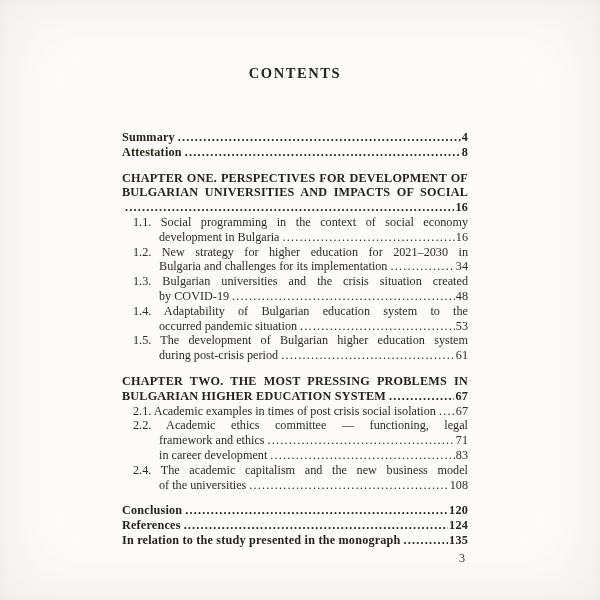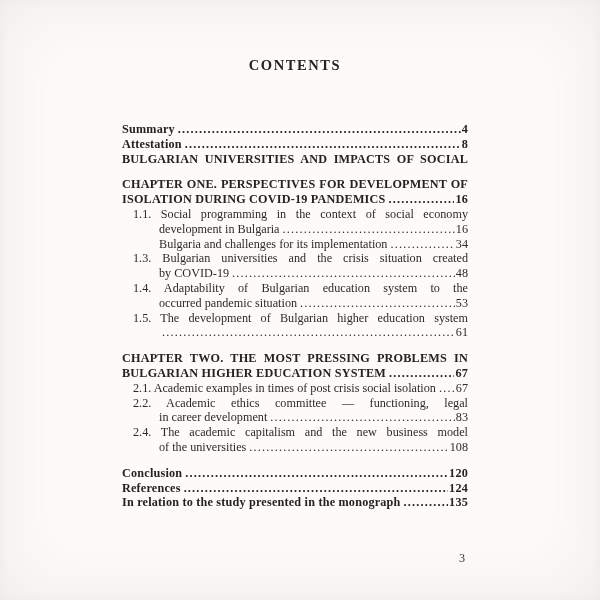--- a/index.html
+++ b/index.html
@@ -14,21 +14,21 @@
     background:var(--paper);
   }
   .paper::after {
     content:""; position:absolute; inset:0; pointer-events:none;
     box-shadow: inset 0 0 70px rgba(80,70,55,0.08), inset 0 0 12px rgba(0,0,0,0.03);
   }
   .content {
     position:absolute; left:122px; top:57px; width:346px; color:var(--ink);
   }
   .doc-title {
-    margin:0 0 30px 0; text-align:center;
+    margin:8px 0 30px 0; text-align:center;
     font-size:14.5px; line-height:17px; font-weight:bold; letter-spacing:1.6px;
     color:#26221e;
   }
   .toc { width:100%;margin-top:48px; }
   .row {
     display:flex; align-items:baseline;
     font-size:12.2px; line-height:14.8px; color:var(--ink);
   }
   .row.bold { font-weight:bold; letter-spacing:0.2px; color:#26221e; }
   .row.justify { display:block; text-align:justify; text-align-last:justify; }
@@ -61,67 +61,73 @@
         <div class="row ind0 bold">
           <span class="txt">Summary</span>
           <span class="leader"></span>
           <span class="pg">4</span>
         </div>
         <div class="row ind0 bold">
           <span class="txt">Attestation</span>
           <span class="leader"></span>
           <span class="pg">8</span>
         </div>
+        <div class="row ind0 bold gap justify"><span class="txt">CHAPTER ONE. PERSPECTIVES FOR DEVELOPMENT OF</span></div>
         <div class="row ind0 bold justify"><span class="txt">BULGARIAN UNIVERSITIES AND IMPACTS OF SOCIAL</span></div>
-        <div class="row ind0 bold gap justify"><span class="txt">CHAPTER ONE. PERSPECTIVES FOR DEVELOPMENT OF</span></div>
         <div class="row ind0 bold">
-          <span class="txt">ISOLATION DURING COVID-19 PANDEMICS</span>
           <span class="leader"></span>
           <span class="pg">16</span>
         </div>
         <div class="row ind1 justify"><span class="txt">1.1. Social programming in the context of social economy</span></div>
         <div class="row ind2">
           <span class="txt">development in Bulgaria</span>
           <span class="leader"></span>
           <span class="pg">16</span>
         </div>
+        <div class="row ind1 justify"><span class="txt">1.2. New strategy for higher education for 2021–2030 in</span></div>
         <div class="row ind2">
           <span class="txt">Bulgaria and challenges for its implementation</span>
           <span class="leader"></span>
           <span class="pg">34</span>
         </div>
         <div class="row ind1 justify"><span class="txt">1.3. Bulgarian universities and the crisis situation created</span></div>
         <div class="row ind2">
           <span class="txt">by COVID-19</span>
           <span class="leader"></span>
           <span class="pg">48</span>
         </div>
         <div class="row ind1 justify"><span class="txt">1.4. Adaptability of Bulgarian education system to the</span></div>
         <div class="row ind2">
           <span class="txt">occurred pandemic situation</span>
           <span class="leader"></span>
           <span class="pg">53</span>
         </div>
         <div class="row ind1 justify"><span class="txt">1.5. The development of Bulgarian higher education system</span></div>
         <div class="row ind2">
+          <span class="txt">during post-crisis period</span>
           <span class="leader"></span>
           <span class="pg">61</span>
         </div>
         <div class="row ind0 bold gap justify"><span class="txt">CHAPTER TWO. THE MOST PRESSING PROBLEMS IN</span></div>
         <div class="row ind0 bold">
           <span class="txt">BULGARIAN HIGHER EDUCATION SYSTEM</span>
           <span class="leader"></span>
           <span class="pg">67</span>
         </div>
         <div class="row ind1">
           <span class="txt">2.1. Academic examples in times of post crisis social isolation</span>
           <span class="leader"></span>
           <span class="pg">67</span>
         </div>
         <div class="row ind1 justify"><span class="txt">2.2. Academic ethics committee — functioning, legal</span></div>
+        <div class="row ind2">
+          <span class="txt">framework and ethics</span>
+          <span class="leader"></span>
+          <span class="pg">71</span>
+        </div>
         <div class="row ind2">
           <span class="txt">in career development</span>
           <span class="leader"></span>
           <span class="pg">83</span>
         </div>
         <div class="row ind1 justify"><span class="txt">2.4. The academic capitalism and the new business model</span></div>
         <div class="row ind2">
           <span class="txt">of the universities</span>
           <span class="leader"></span>
           <span class="pg">108</span>

